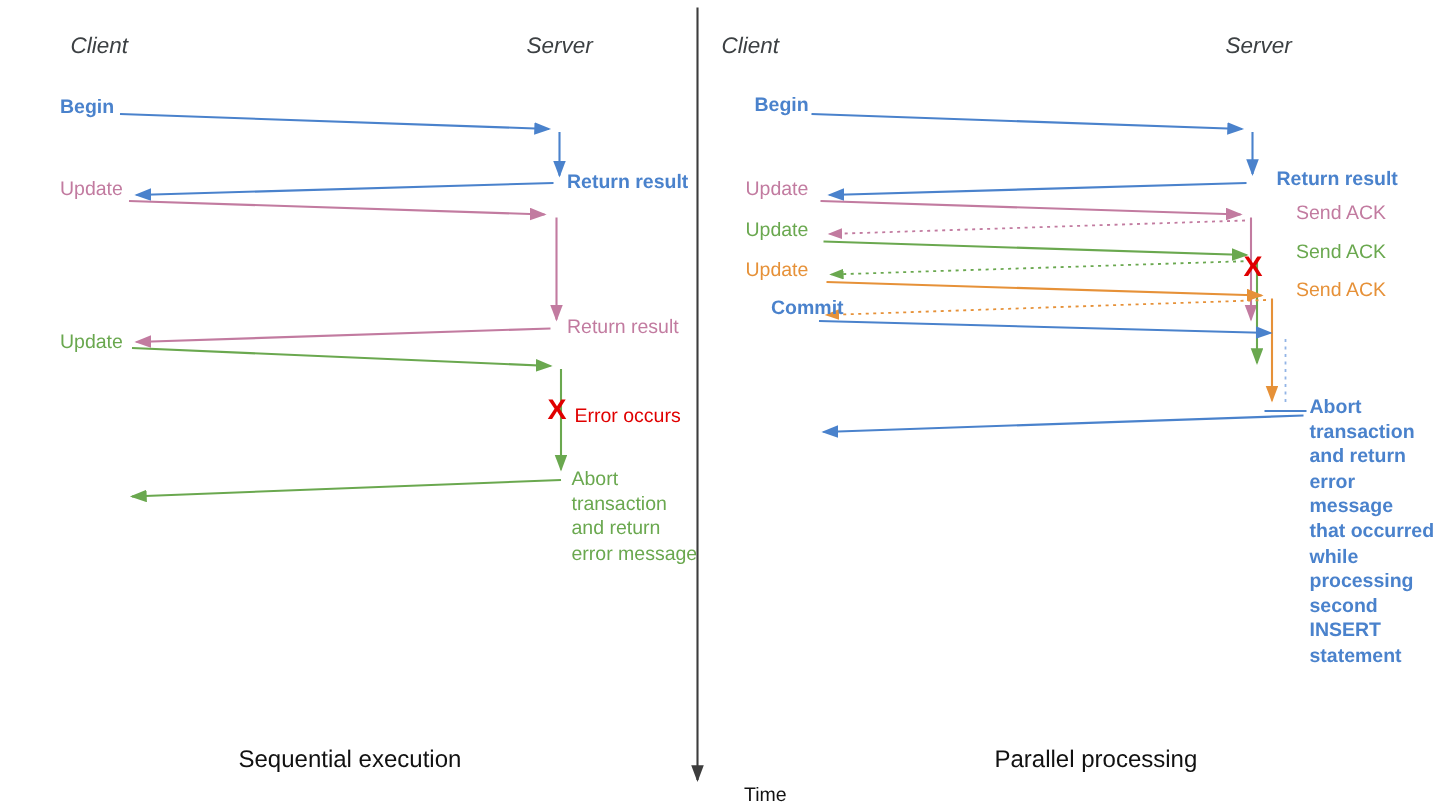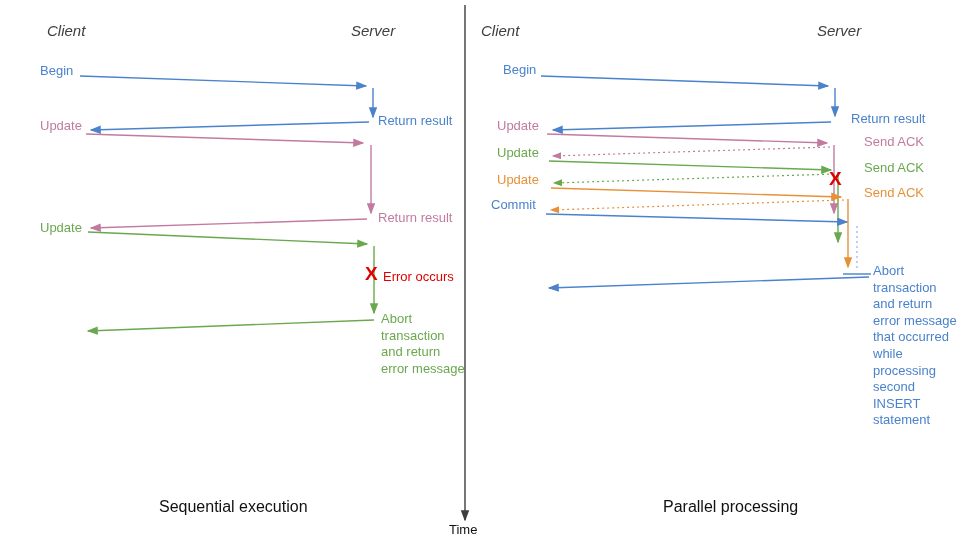--- a/index.html
+++ b/index.html
@@ -3,22 +3,22 @@
 <meta charset="utf-8">
 <style>
   html,body{margin:0;padding:0;background:#ffffff;font-family:"Liberation Sans","DejaVu Sans",sans-serif;}
   #stage{position:relative;width:960px;height:540px;background:#fff;overflow:hidden;}
   svg{position:absolute;left:0;top:0;}
   .lbl{position:absolute;font-size:13px;line-height:14px;white-space:nowrap;}
   .hdr{font-style:italic;font-size:15px;color:var(--header);}
   .caption{font-size:16px;color:#111;}
   .pre{white-space:pre-line;line-height:16.6px;}
   .xmark{font-weight:bold;font-size:19px;line-height:19px;color:var(--red);}
-  .c-blue{color:var(--blue);} .c-pink{color:var(--pink);} .c-green{color:var(--green);}
-  .c-orange{color:var(--orange);} .c-red{color:var(--red);text-align:center;} .c-dark{color:var(--header);}
+  .c-blue{color:var(--blue);font-weight:bold;} .c-pink{color:var(--pink);} .c-green{color:var(--green);}
+  .c-orange{color:var(--orange);} .c-red{color:var(--red);text-align:center;} .c-dark{color:var(--header);margin-left:47px;}
   .s-blue{stroke:var(--blue);} .s-pink{stroke:var(--pink);} .s-green{stroke:var(--green);}
   .s-orange{stroke:var(--orange);} .s-dark{stroke:var(--axis);} .s-lightblue{stroke:var(--light_blue);}
   .f-blue{fill:var(--blue);} .f-pink{fill:var(--pink);} .f-green{fill:var(--green);}
   .f-orange{fill:var(--orange);} .f-dark{fill:var(--axis);}
   line{stroke-width:1.4;fill:none;}
   .dash{stroke-dasharray:2 3;stroke-width:1.2;}
 </style>
 </head>
 <body>
 
@@ -97,21 +97,21 @@
   <div class="lbl hdr" style="left:481px;top:24px">Client</div>
   <div class="lbl hdr" style="left:817px;top:24px">Server</div>
   <div class="lbl c-blue" style="left:503px;top:63px">Begin</div>
   <div class="lbl c-blue" style="left:851px;top:112px">Return result</div>
   <div class="lbl c-pink" style="left:497px;top:119px">Update</div>
   <div class="lbl c-pink" style="left:864px;top:135px">Send ACK</div>
   <div class="lbl c-green" style="left:497px;top:146px">Update</div>
   <div class="lbl c-green" style="left:864px;top:161px">Send ACK</div>
   <div class="lbl c-orange" style="left:497px;top:173px">Update</div>
   <div class="lbl c-orange" style="left:864px;top:186px">Send ACK</div>
-  <div class="lbl c-blue" style="left:491px;top:198px">Commit</div>
+  <div class="lbl c-blue" style="left:514px;top:198px">Commit</div>
   <div class="lbl xmark" style="left:829px;top:169px">X</div>
   <div class="lbl c-blue pre" style="left:873px;top:263px">Abort
 transaction
 and return
 error message
 that occurred
 while
 processing
 second
 INSERT

